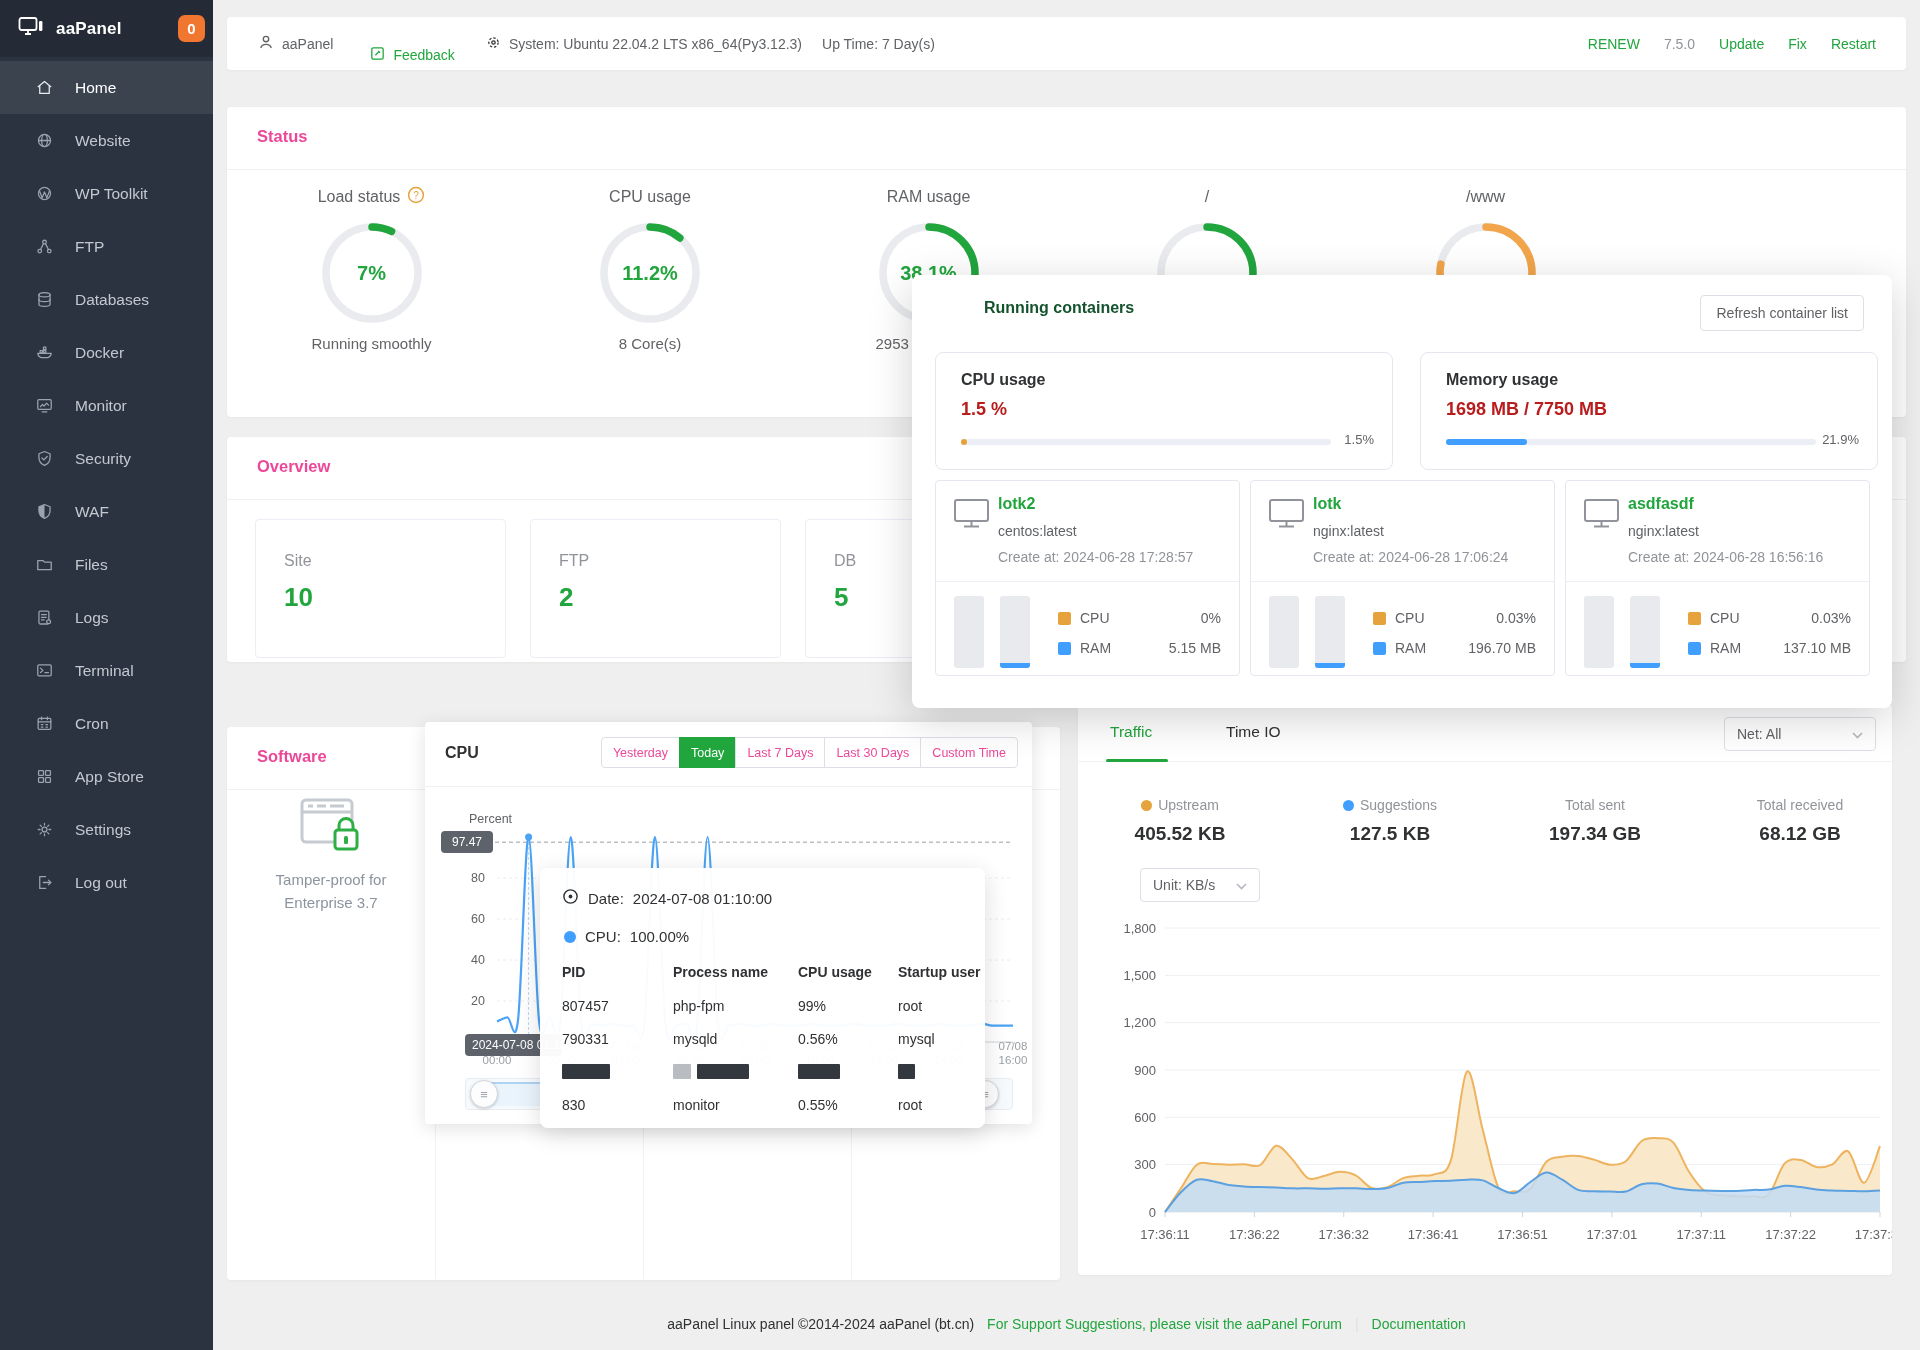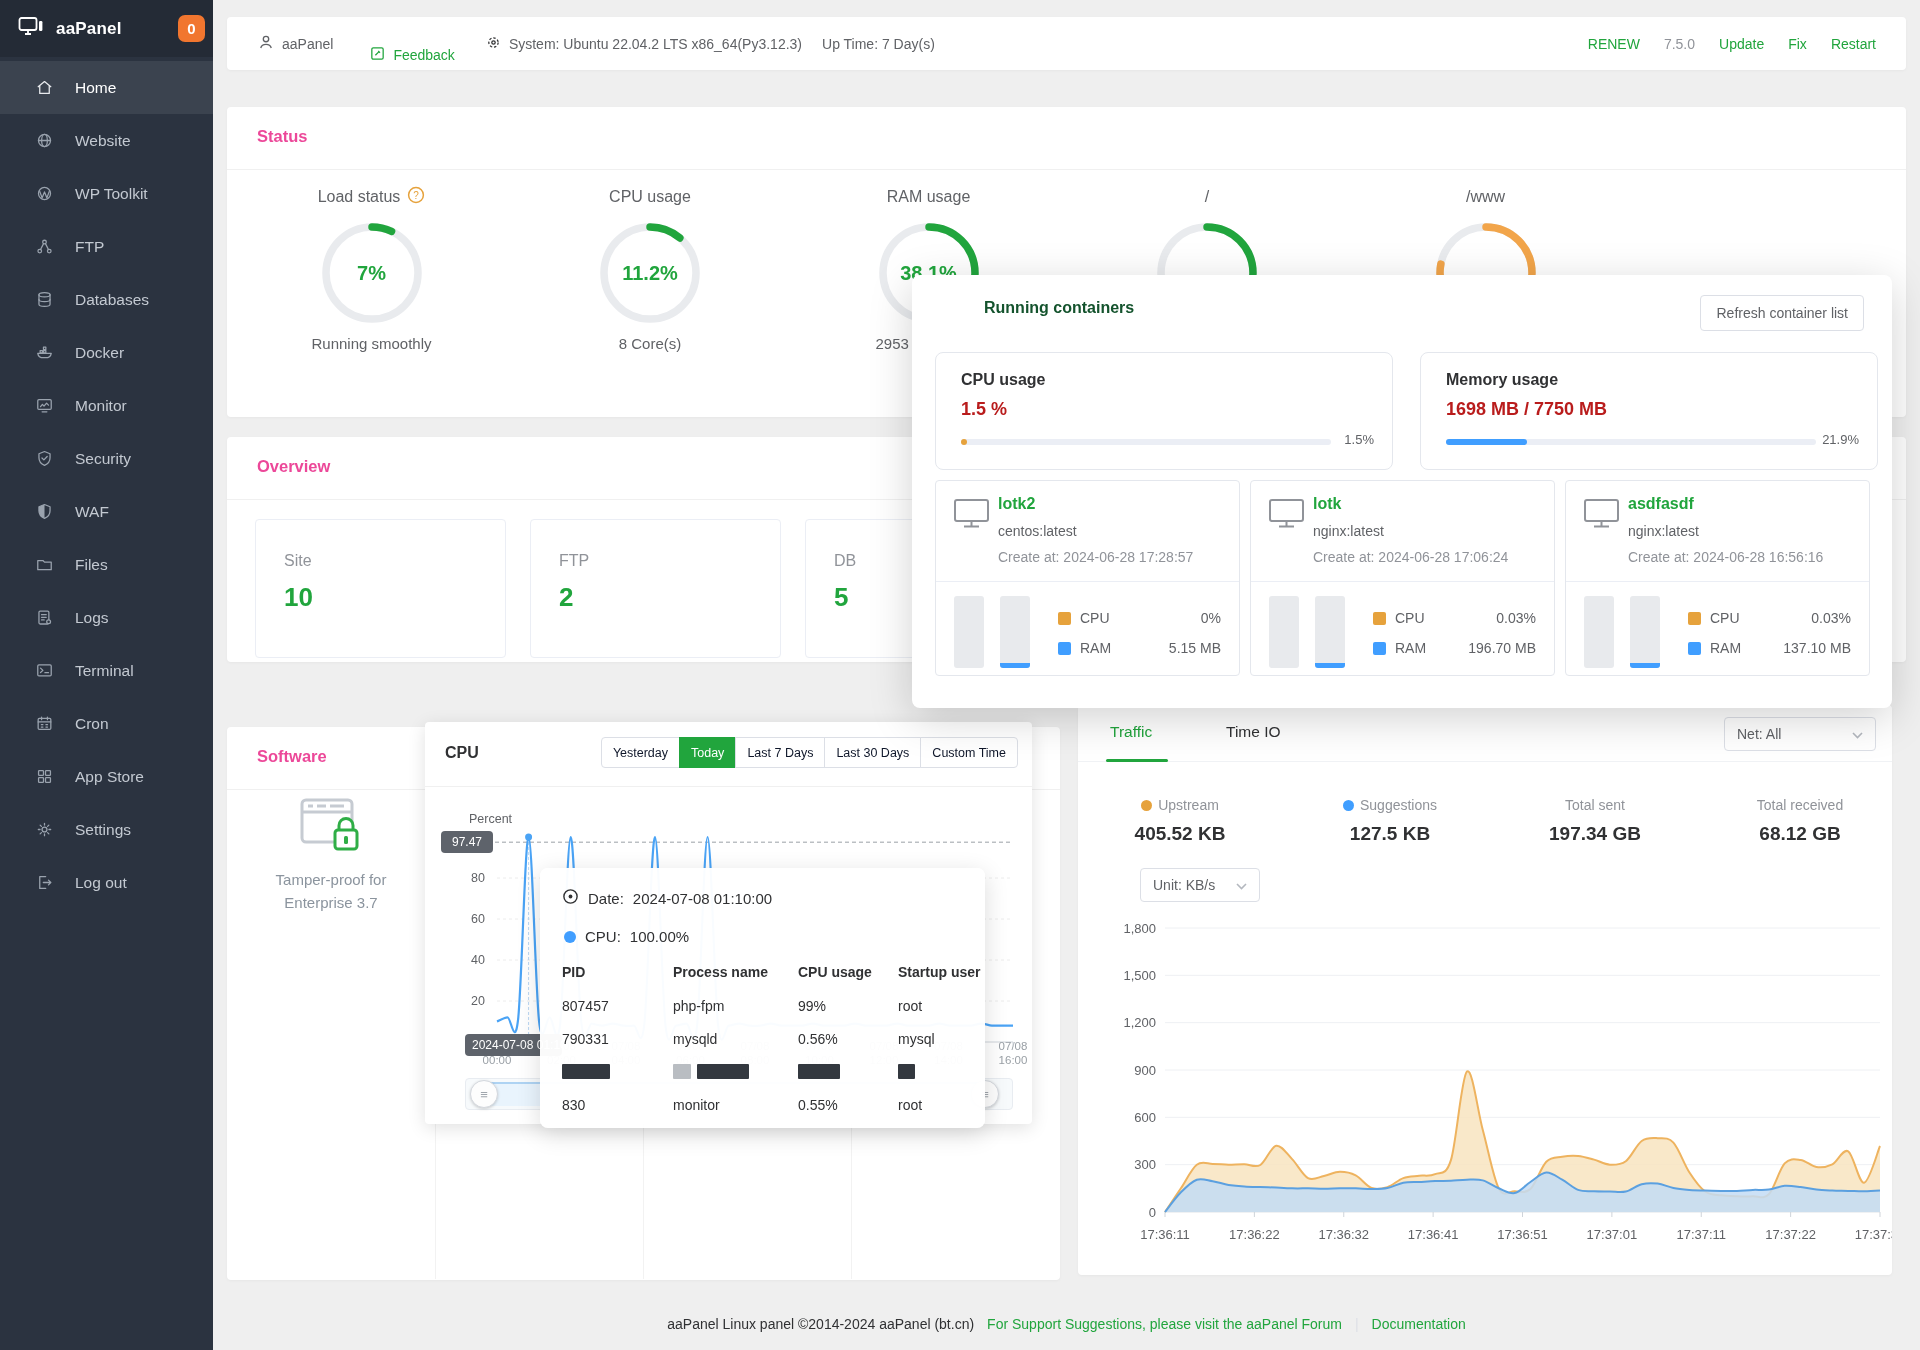--- a/index.html
+++ b/index.html
@@ -56,21 +56,21 @@
   .select-box { position:absolute; height:34px; border:1px solid #dcdfe6; border-radius:4px; background:#fff; display:flex; align-items:center; padding:0 12px; gap:10px; font-size:14px; color:#606266; cursor:pointer; justify-content:space-between; }
   .stat-block { position:absolute; top:92px; text-align:center; }
   .stat-label { display:flex; align-items:center; justify-content:center; gap:6px; font-size:14px; color:#909399; }
   .stat-dot { width:11px; height:11px; border-radius:50%; display:inline-block; }
   .stat-value { margin-top:10px; font-size:19px; font-weight:600; color:#303133; }
 
   
   .cpu-popup { left:425px; top:722px; width:607px; height:402px; z-index:20; box-shadow:0 4px 18px rgba(0,0,0,.12); }
   .cpu-title { position:absolute; left:20px; top:22px; font-size:16px; font-weight:600; }
   .tab-group { position:absolute; right:14px; top:15px; display:flex; }
-  .tab-btn { height:31px; padding:0 11px; border:1px solid #dcdfe6; margin-left:-1px; font-size:12.5px; color:#0f172a; background:#fff; display:flex; align-items:center; cursor:pointer; white-space:nowrap; }
+  .tab-btn { height:31px; padding:0 11px; border:1px solid #dcdfe6; margin-left:-1px; font-size:12.5px; color:#ec4899; background:#fff; display:flex; align-items:center; cursor:pointer; white-space:nowrap; }
   .tab-btn:first-child { border-radius:4px 0 0 4px; margin-left:0; }
   .tab-btn:last-child { border-radius:0 4px 4px 0; }
   .tab-btn.active { background:#21a53d; border-color:#21a53d; color:#fff; }
   .cpu-divider { position:absolute; left:0; right:0; top:64px; border-top:1px solid #f0f0f0; }
   .percent-label { position:absolute; left:44px; top:90px; font-size:12.5px; color:#606266; }
   .axis-badge { position:absolute; background:#5e636b; color:#fff; font-size:12px; border-radius:4px; display:flex; align-items:center; justify-content:center; z-index:3; overflow:hidden; white-space:nowrap; }
   .slider { position:absolute; left:40px; top:356px; width:548px; height:32px; background:#f7fafc; border:1px solid #e8ecf1; border-radius:4px; }
   .slider-fill { position:absolute; left:18px; right:30px; top:3px; bottom:3px; background:#e9f4fd; border-top:2px solid #aed3f3; }
   .slider-handle { position:absolute; top:1px; width:28px; height:28px; background:#fdfdfd; border:1px solid #d4d8de; border-radius:50%; box-shadow:0 1px 3px rgba(0,0,0,.18); color:#a0a6ad; font-size:13px; display:flex; align-items:center; justify-content:center; cursor:ew-resize; }
 

